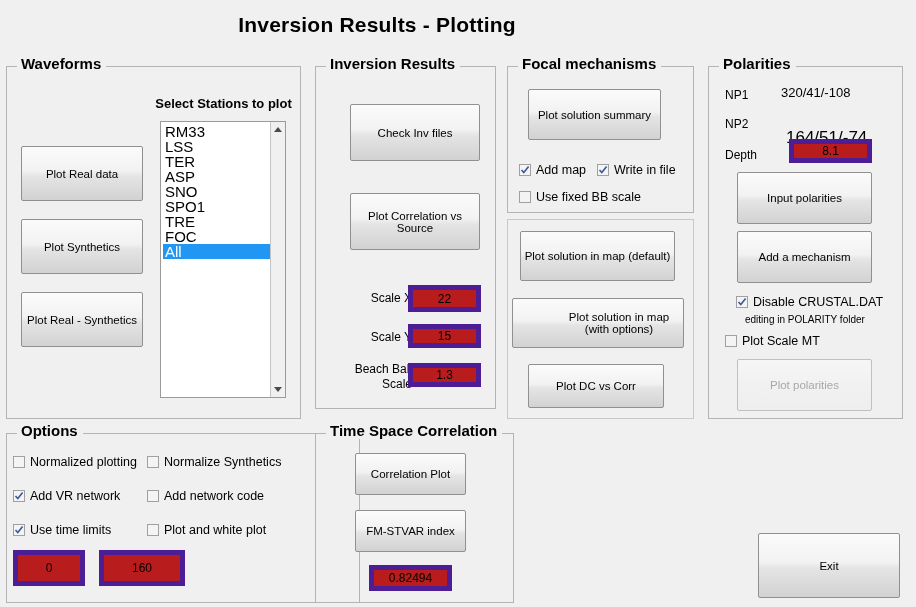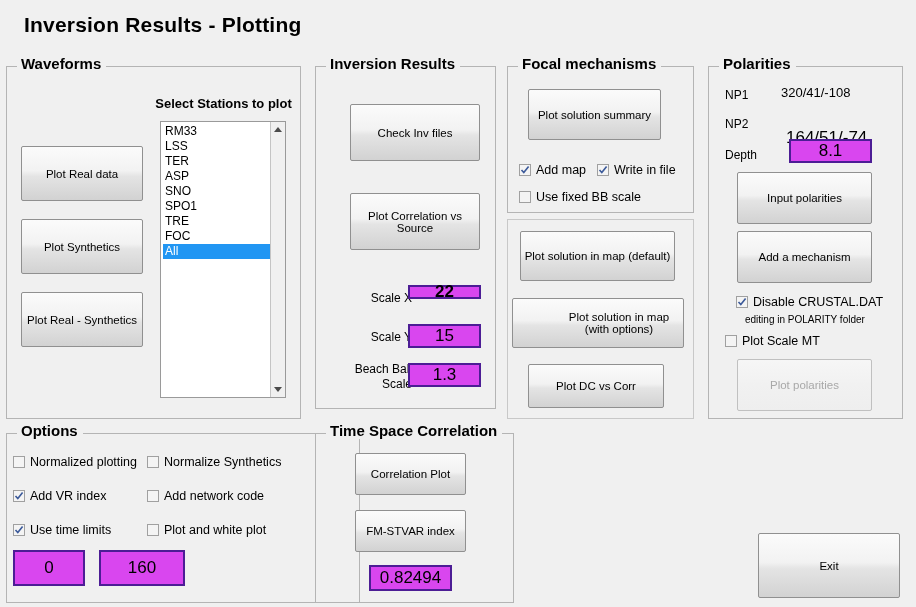--- a/index.html
+++ b/index.html
@@ -16,24 +16,24 @@
     color: #000;
     -webkit-font-smoothing: antialiased;
   }
 
   
   #app-title {
     position: absolute;
     top: 13px;
     left: 0;
     width: 754px;
+    text-align: center;
     font-size: 21px;
     font-weight: bold;
     letter-spacing: 0.2px;
-    padding-left: 24px;
   }
 
   
   .panel {
     position: absolute;
     box-sizing: border-box;
     border: 1px solid #b4b4b4;
     background: transparent;
   }
   .panel > .panel-title {
@@ -73,24 +73,24 @@
   .btn.disabled {
     color: #a8a8a8;
     border-color: #c0c0c0;
     background: linear-gradient(to bottom, #f6f6f6 0%, #f1f1f1 50%, #eeeeee 100%);
   }
 
   
   .field {
     position: absolute;
     box-sizing: border-box;
-    border: 2px solid #4c1d95;
-    background: #d946ef;
+    border: 5px solid #4c1d95;
+    background: #b91c1c;
     font-family: "Liberation Sans", sans-serif;
-    font-size: 17px;
+    font-size: 12px;
     display: flex;
     align-items: center;
     justify-content: center;
     color: #000;
   }
 
   
   .lbl {
     position: absolute;
     font-size: 12px;
@@ -128,21 +128,21 @@
     border: 1px solid #9a9a9a;
     background: #ffffff;
     overflow: hidden;
   }
   #station-listbox .list-area {
     position: absolute;
     top: 0; left: 0; bottom: 0; right: 14px;
     padding: 2px 0 0 2px;
   }
   .list-item {
-    font-size: 12px;
+    font-size: 15px;
     line-height: 15px;
     padding-left: 2px;
     color: #000;
     white-space: nowrap;
     cursor: default;
   }
   .list-item.selected {
     background: #2196f3;
     color: #ffffff;
   }
@@ -209,21 +209,21 @@
   </div>
 </div>
 
 <div class="panel" style="left:315px; top:66px; width:181px; height:343px;">
   <div class="panel-title">Inversion Results</div>
 
   <div class="btn" style="left:34px; top:37px; width:130px; height:57px;">Check Inv files</div>
   <div class="btn" style="left:34px; top:126px; width:130px; height:57px;">Plot Correlation vs Source</div>
 
   <div class="lbl" style="left:21px; top:224px; width:75px; text-align:right;">Scale X</div>
-  <div class="field" style="left:92px; top:218px; width:73px; height:14px;font-weight:bold;">22</div>
+  <div class="field" style="left:92px; top:218px; width:73px; height:27px;">22</div>
 
   <div class="lbl" style="left:21px; top:263px; width:75px; text-align:right;">Scale Y</div>
   <div class="field" style="left:92px; top:257px; width:73px; height:24px;">15</div>
 
   <div class="lbl" style="left:21px; top:295px; width:75px; text-align:right;">Beach Ball</div>
   <div class="lbl" style="left:21px; top:310px; width:75px; text-align:right;">Scale</div>
   <div class="field" style="left:92px; top:296px; width:73px; height:24px;">1.3</div>
 </div>
 
 <div class="panel" style="left:507px; top:66px; width:187px; height:147px;">
@@ -303,21 +303,21 @@
     <span class="box"></span>
     <span>Normalize Synthetics</span>
   </div>
 
   <div class="cb" style="left:6px; top:55px;">
     <span class="box">
       <svg width="10" height="10" viewBox="0 0 10 10">
           <path d="M1.5 5 L3.8 7.6 L8.6 1.4" stroke="#3c5a9a" stroke-width="1.6" fill="none"></path>
         </svg>
     </span>
-    <span>Add VR index</span>
+    <span>Add VR network</span>
   </div>
   <div class="cb" style="left:140px; top:55px;">
     <span class="box"></span>
     <span>Add network code</span>
   </div>
 
   <div class="cb" style="left:6px; top:89px;">
     <span class="box">
       <svg width="10" height="10" viewBox="0 0 10 10">
           <path d="M1.5 5 L3.8 7.6 L8.6 1.4" stroke="#3c5a9a" stroke-width="1.6" fill="none"></path>

